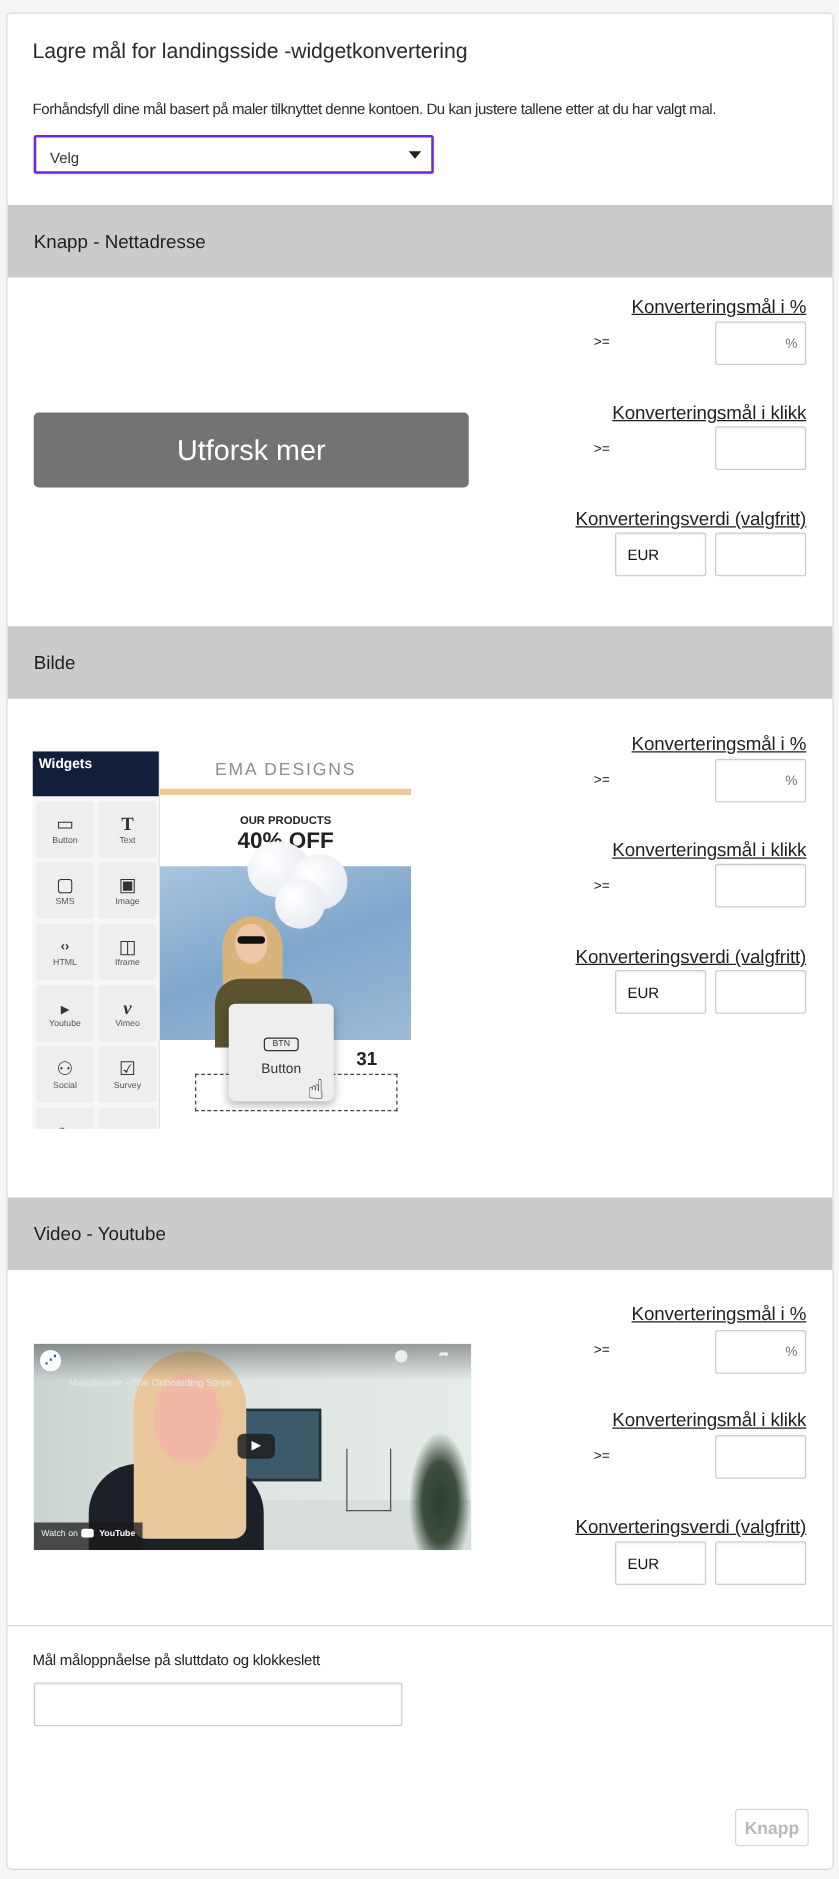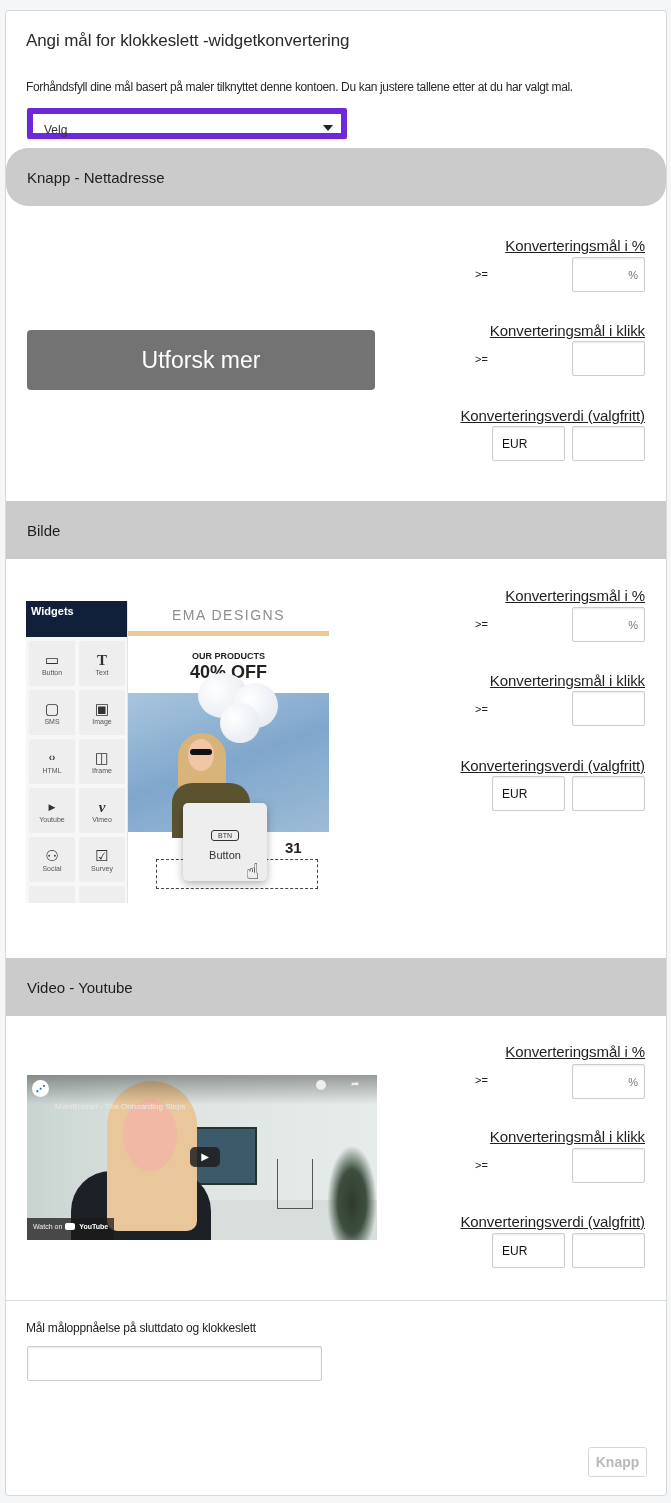--- a/index.html
+++ b/index.html
@@ -24,21 +24,21 @@
       font-size: 17px; color: #2a2a2a; letter-spacing: -0.1px;
     }
     .intro {
       position: absolute; left: 20px; top: 69px;
       font-size: 12px; color: #2a2a2a; letter-spacing: -0.35px;
       white-space: nowrap;
     }
     .select {
       position: absolute; left: 21px; top: 97px;
       width: 320px; height: 31px;
-      border: 6px solid #6d28d9; border-radius: 2px;
+      border: 2px solid #6d28d9; border-radius: 2px;
       box-shadow: 0 1px 2px rgba(0,0,0,0.12);
       background: #fff;
       font-size: 12px; padding: 9px 11px; color: #333;
     }
     .select .caret {
       position: absolute; right: 8px; top: 11px;
       width: 0; height: 0;
       border-left: 5px solid transparent;
       border-right: 5px solid transparent;
       border-top: 6px solid #222;
@@ -180,29 +180,29 @@
       position:absolute; left:582px; top:1436px; width:59px; height:30px;
       border:1px solid #d7d7d7; border-radius:3px; background:#fff;
       color:#b9b9b9; font-size:14px; font-weight:bold; text-align:center; line-height:28px;
     }
   </style>
 </head>
 <body>
 
 <div class="card">
 
-  <div class="card-title">Angi mål for klokkeslett -widgetkonvertering</div>
+  <div class="card-title">Lagre mål for landingsside -widgetkonvertering</div>
   <div class="intro">Forhåndsfyll dine mål basert på maler tilknyttet denne kontoen. Du kan justere tallene etter at du har valgt mal.</div>
 
   <div class="select">
     <span>Velg</span>
     <span class="caret"></span>
   </div>
 
-  <div class="section-head" style="top:137px;border-radius:22px;">Knapp - Nettadresse</div>
+  <div class="section-head" style="top:153px;">Knapp - Nettadresse</div>
 
   <div class="cta">Utforsk mer</div>
 
   <div class="goals" style="top:224px;height:230px;">
     <div class="goal-label" style="top:2px;">Konverteringsmål i %</div>
     <div class="ge" style="left:60px;top:33px;">&gt;=</div>
     <div class="box" style="left:157px;top:22px;">
       <span class="unit">%</span>
     </div>
     <div class="goal-label" style="top:87px;">Konverteringsmål i klikk</div>

